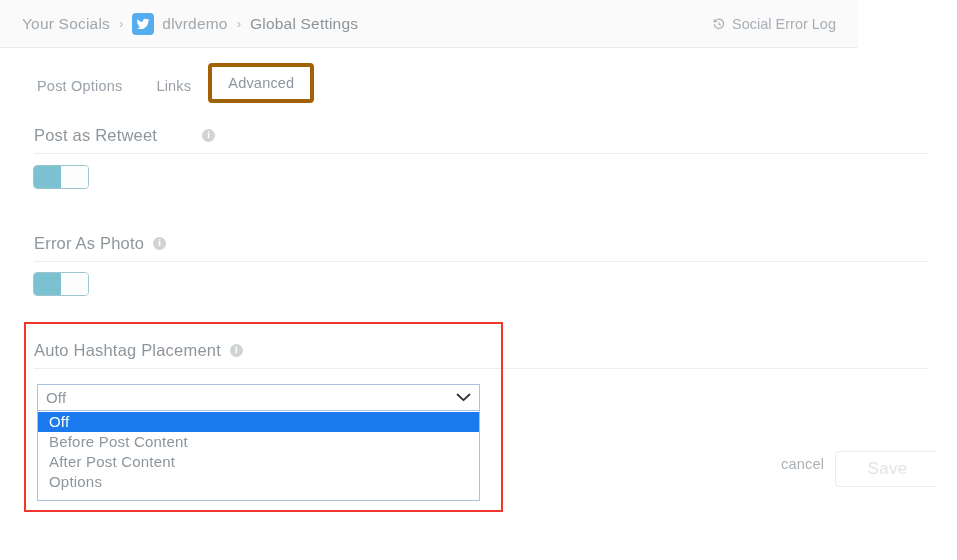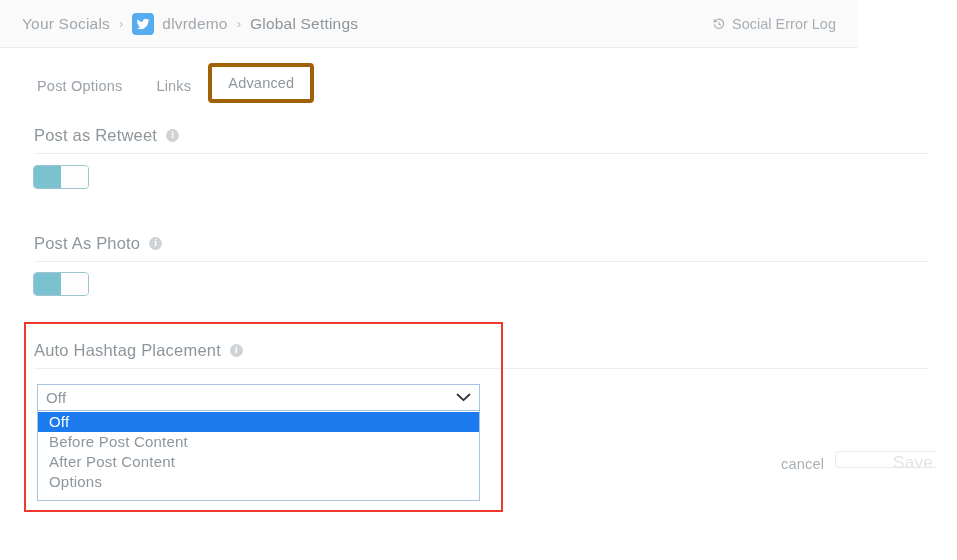--- a/index.html
+++ b/index.html
@@ -246,30 +246,29 @@
     cursor: pointer;
     font-family: "Liberation Sans", sans-serif;
     letter-spacing: .2px;
     margin-left: 6px;
   }
   .save-btn {
     position: absolute;
     left: 835px;
     top: 451px;
     width: 105px;
-    height: 17px;
+    height: 36px;
     border: 1px solid #eaeaea;
     border-radius: 4px;
     background: #ffffff;
     color: #e3e3e3;
     font-size: 17px;
     font-family: "Liberation Sans", sans-serif;
     letter-spacing: .3px;
     cursor: default;
-    text-align: right;
   }
 
   
   .gutter {
     position: absolute;
     right: 0; top: 48px;
     width: 21px;
     height: 512px;
     background: #ffffff;
   }
@@ -308,32 +307,32 @@
     <span>Social Error Log</span>
   </div>
 </div>
 
 <div class="tabs">
   <button class="tab">Post Options</button>
   <button class="tab">Links</button>
   <button class="tab selected">Advanced</button>
 </div>
 
-<div class="section-label" style="left:34px; top:126px;">
+<div class="section-label" style="left:34px; top:126px;gap:36px;">
   <span>Post as Retweet</span>
   <span class="info-icon">i</span>
 </div>
 <div class="divider" style="top:153px;"></div>
 <div class="toggle" style="left:33px; top:165px;">
   <span class="fill"></span>
   <span class="knob"></span>
 </div>
 
 <div class="section-label" style="left:34px; top:234px;">
-  <span>Post As Photo</span>
+  <span>Error As Photo</span>
   <span class="info-icon">i</span>
 </div>
 <div class="divider" style="top:261px;"></div>
 <div class="toggle" style="left:33px; top:272px;">
   <span class="fill"></span>
   <span class="knob"></span>
 </div>
 
 <div class="section-label" style="left:34px; top:341px;">
   <span>Auto Hashtag Placement</span>

